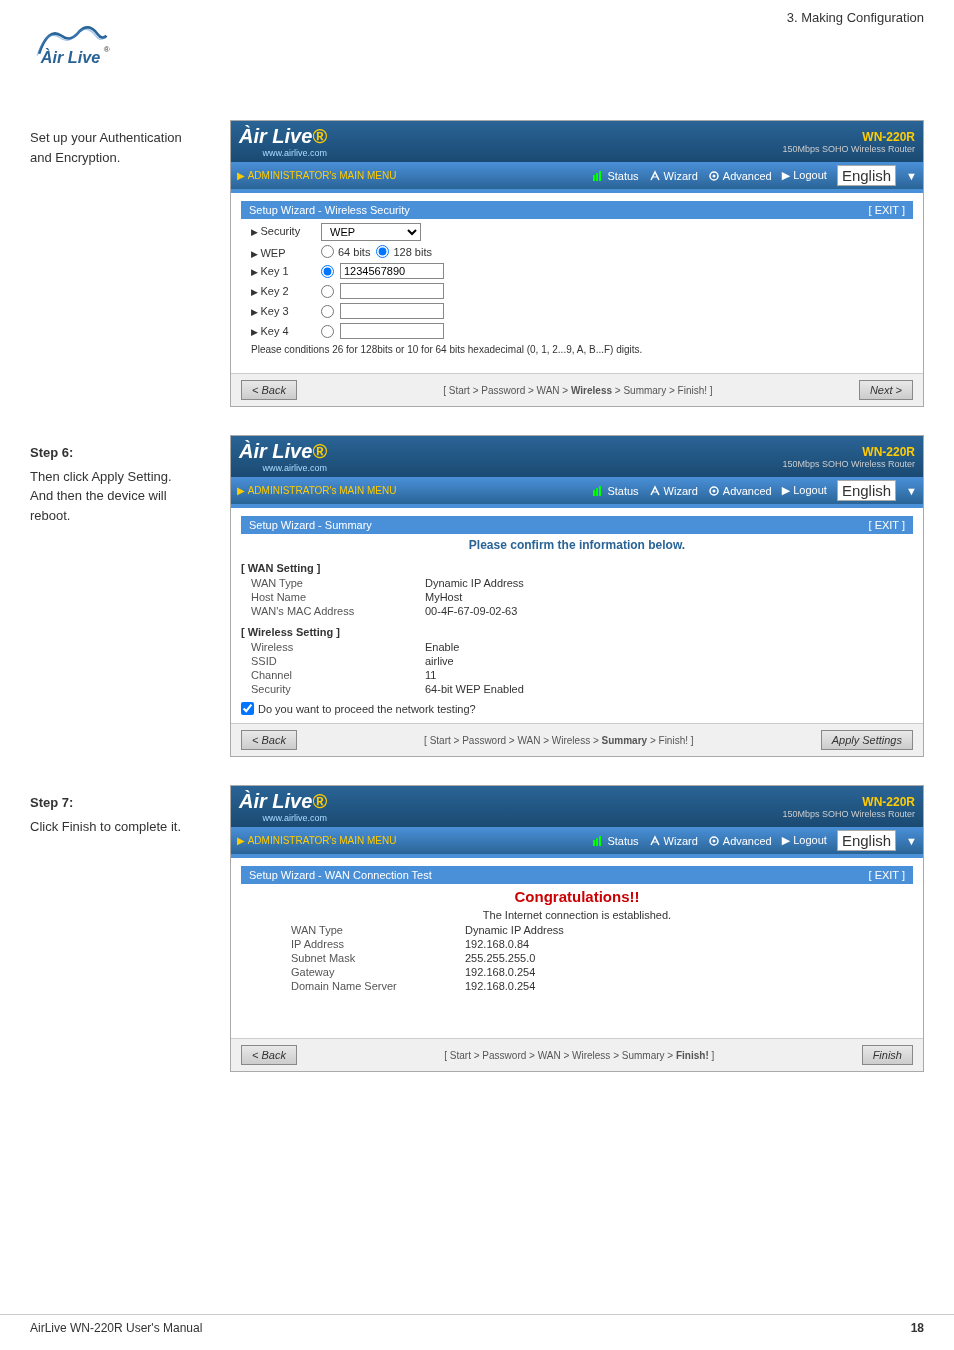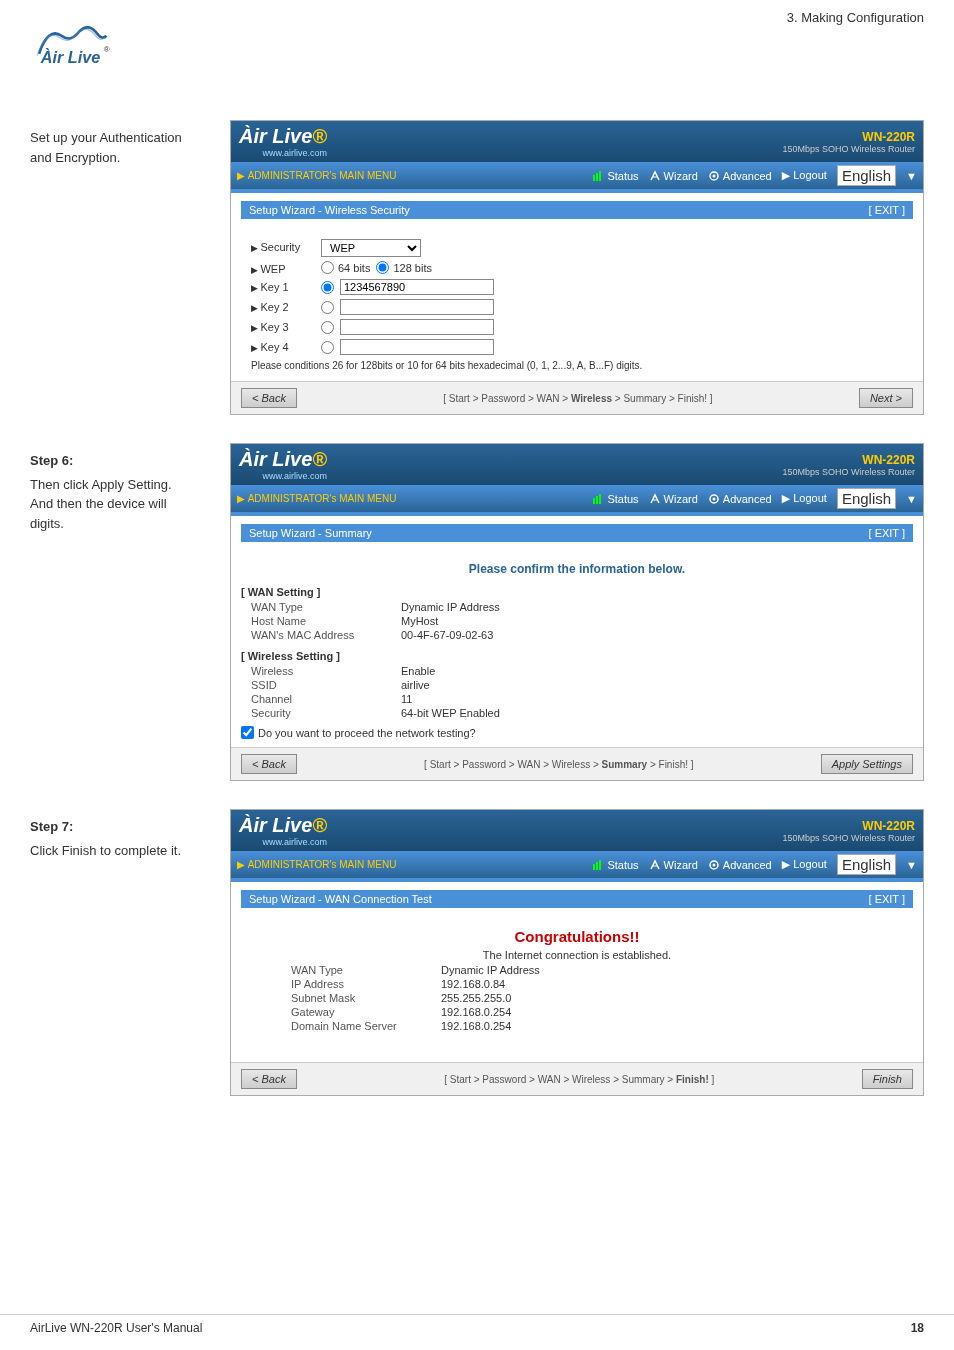--- a/index.html
+++ b/index.html
@@ -148,21 +148,21 @@
       min-height: 180px;
     }
 
     .section-header {
       background: #4a90d9;
       color: #fff;
       padding: 3px 8px;
       font-size: 11px;
       display: flex;
       justify-content: space-between;
-      margin-bottom: 20px;
+      margin-bottom: 4px;
     }
 
     .exit-link {
       color: #fff;
       font-size: 11px;
     }
 
     .form-row {
       display: flex;
       align-items: flex-start;
@@ -195,21 +195,21 @@
       padding: 1px 4px;
       font-size: 11px;
       background: #fff;
       width: 100px;
     }
 
     .text-input {
       border: 1px solid #888;
       padding: 1px 3px;
       font-size: 11px;
-      width: 154px;
+      width: 104px;
       background: #fff;
     }
 
     .radio-group {
       display: flex;
       align-items: center;
       gap: 4px;
       font-size: 11px;
     }
 
@@ -255,20 +255,21 @@
       font-size: 11px;
       font-weight: bold;
       color: #333;
       padding: 2px 0;
     }
 
     .summary-row {
       display: flex;
       font-size: 11px;
       padding: 1px 0;
+      gap: 24px;
     }
 
     .summary-key {
       width: 160px;
       color: #555;
       padding-left: 10px;
     }
 
     .summary-val {
       color: #333;
@@ -502,21 +503,21 @@
         <button class="btn-next">Next &gt;</button>
       </div>
     </div>
   </div>
 
   <div class="section">
     <div class="section-label">
       <span class="step-title">Step 6:</span>
       <span>Then click Apply Setting.</span><br>
       <span>And then the device will</span><br>
-      <span>digits.</span>
+      <span>reboot.</span>
     </div>
     <div class="router-ui">
 
       <div class="router-header">
         <div>
           <div class="airlive-logo-sm">Àir Live<span>®</span></div>
           <span class="router-website">www.airlive.com</span>
         </div>
         <div class="router-title-area">
           <span class="router-model">WN-220R</span>

